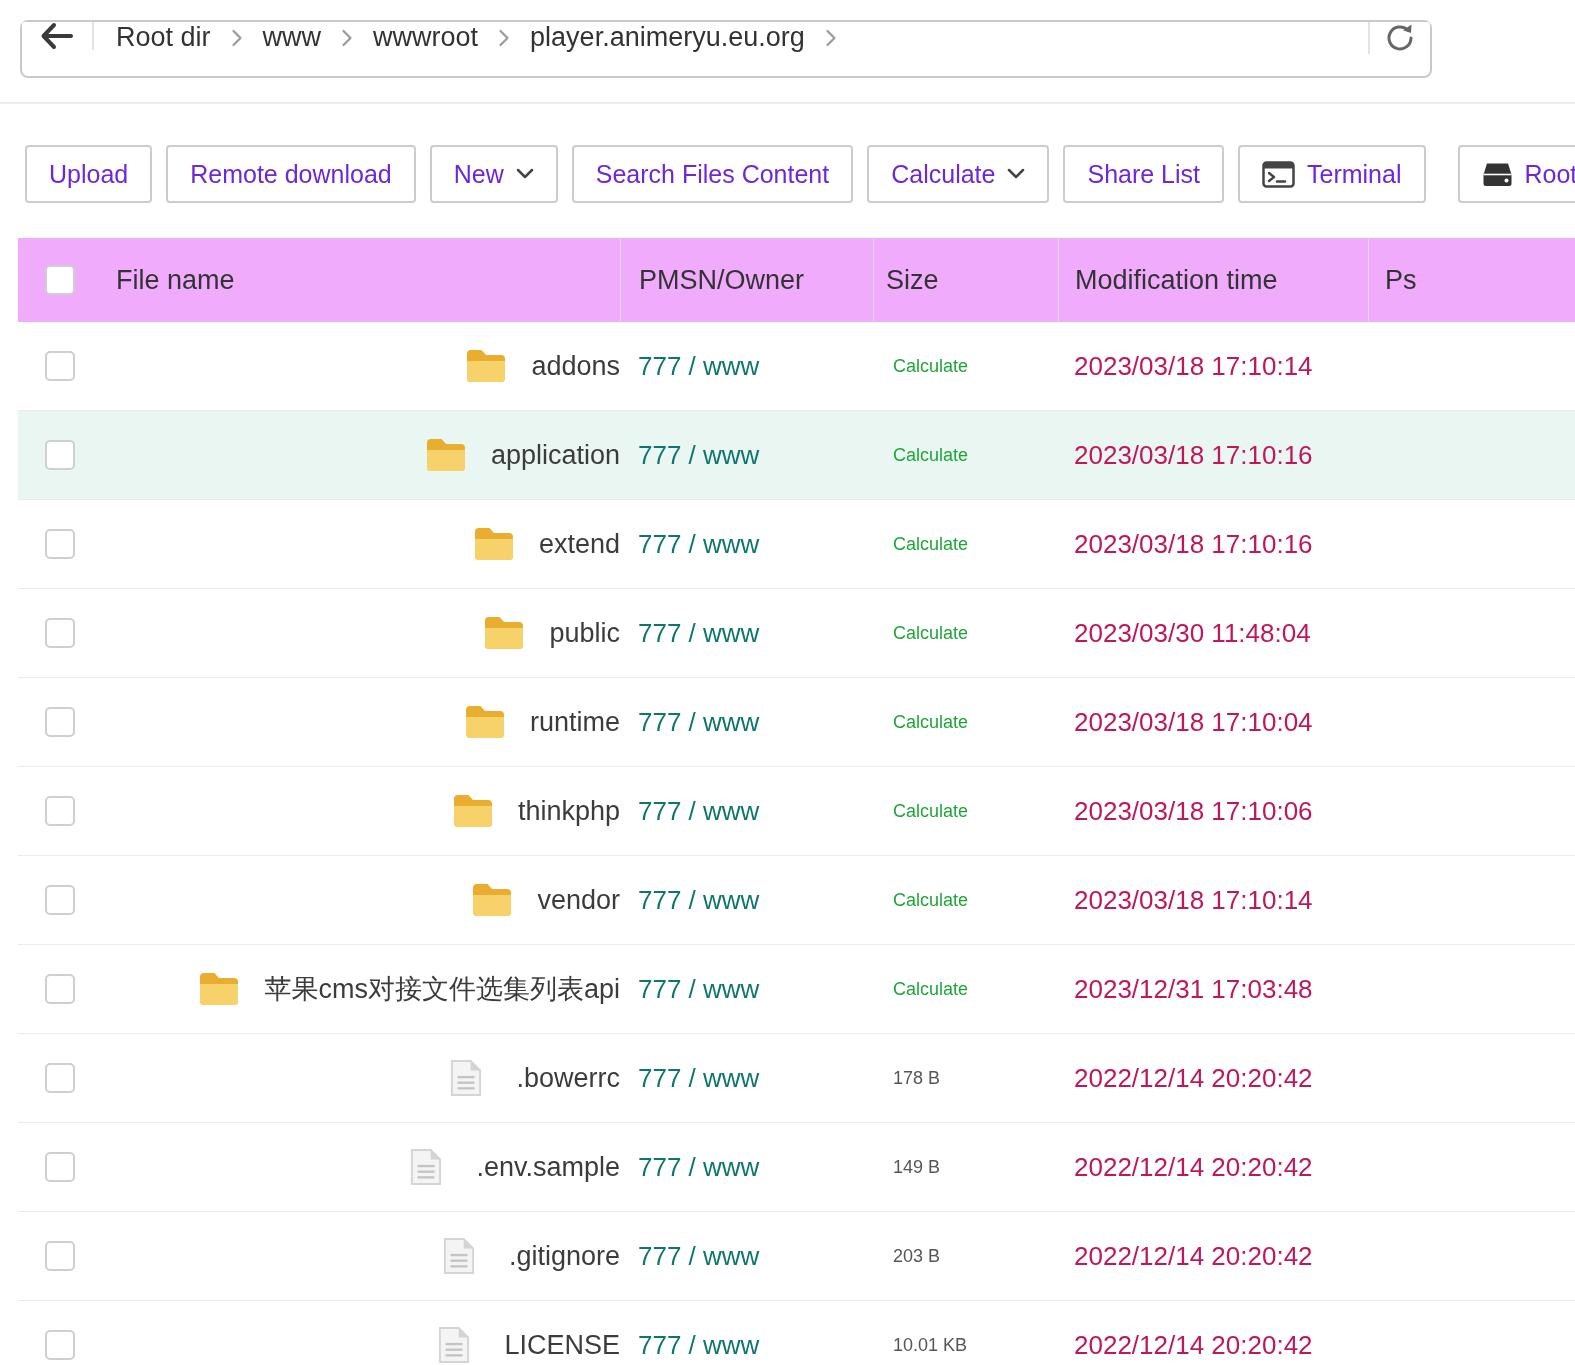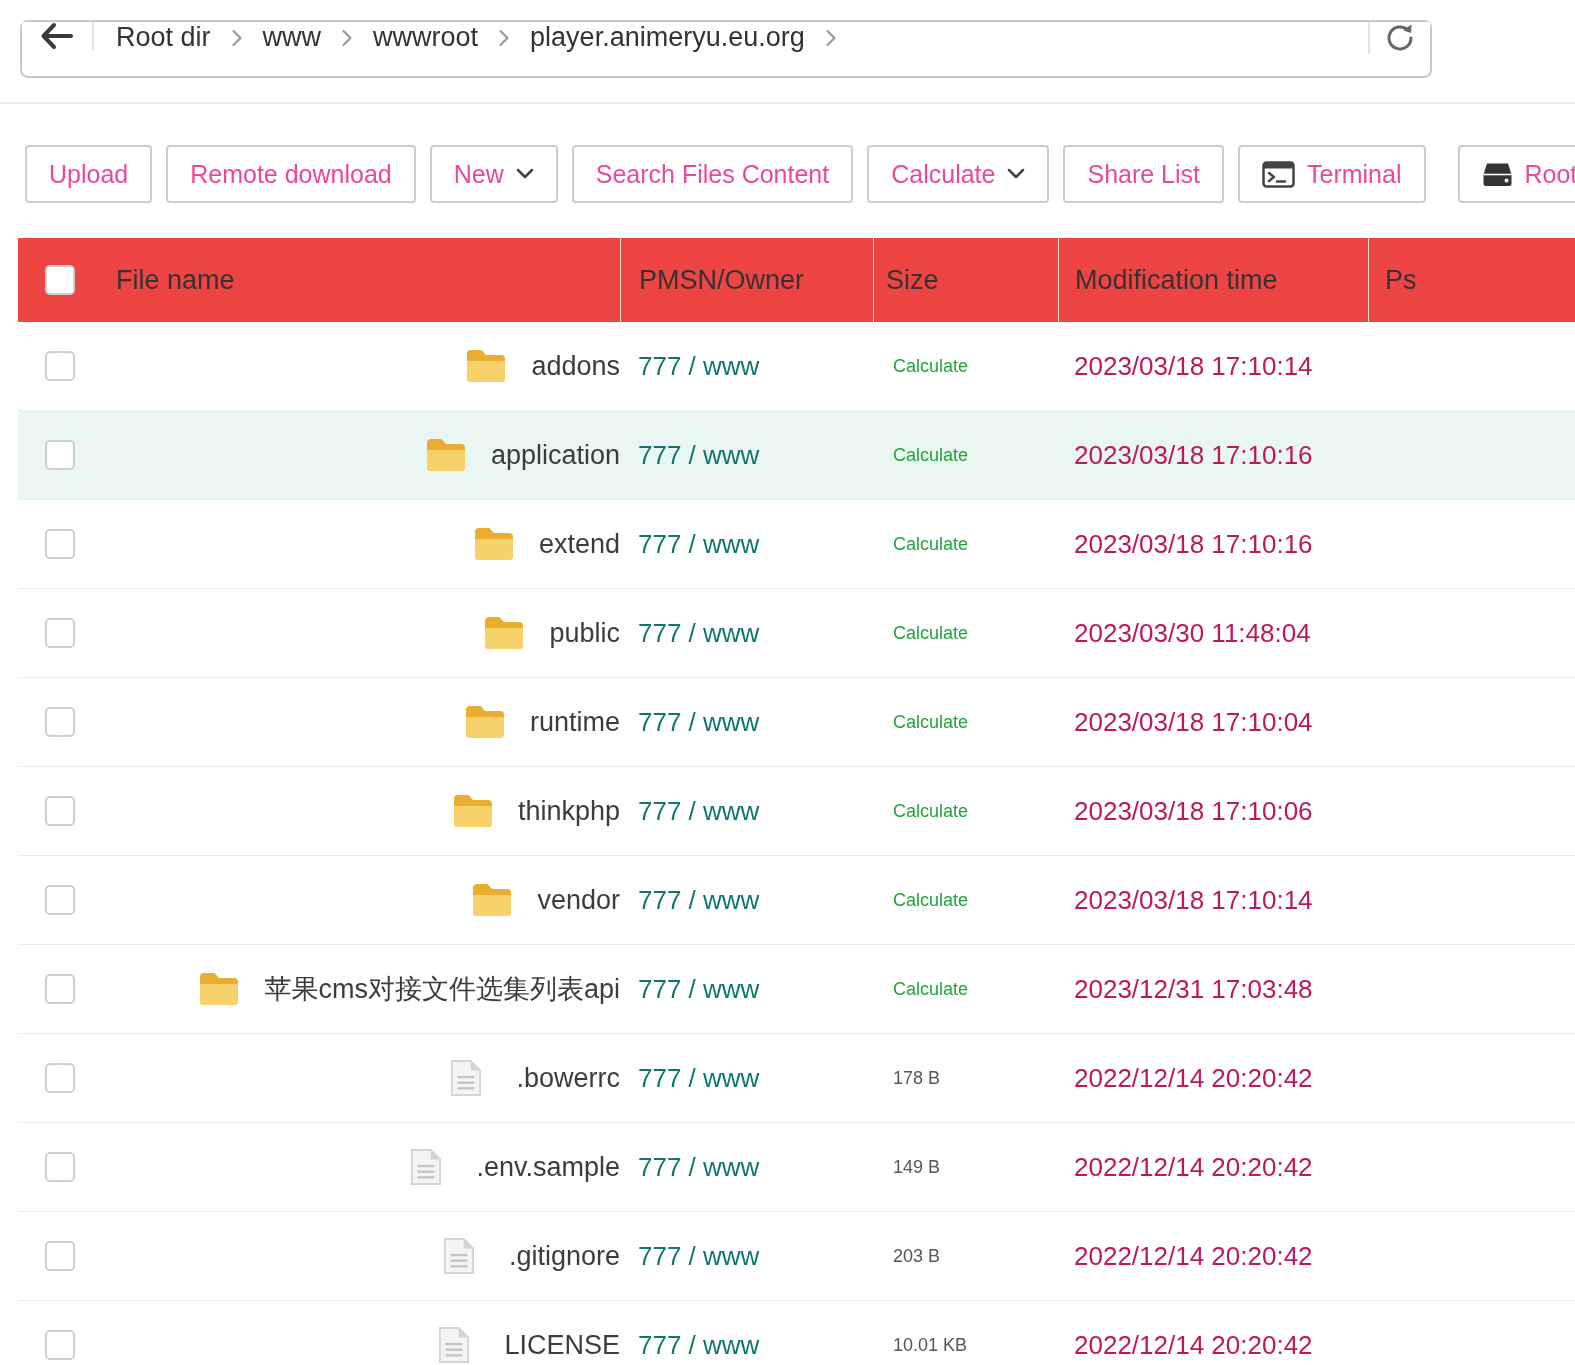--- a/index.html
+++ b/index.html
@@ -43,35 +43,35 @@
 
   
   .toolbar {
     margin: 41px 0 0 25px;
     height: 58px;
     display: flex; align-items: stretch; gap: 14px;
     white-space: nowrap;
   }
   .tb-btn {
     border: 2px solid #ccc; border-radius: 4px;
-    background: #fff; color: #ec4899;
+    background: #fff; color: #6d28d9;
     font-family: inherit; font-size: 25px;
     padding: 16px 22px;
     display: flex; align-items: center; gap: 12px;
     cursor: pointer; flex: 0 0 auto;
   }
   .root-btn { margin-left: 18px; }
 
   
   .ftable { margin: 35px 0 0 18px; width: 1557px; }
   .thead {
     display: grid;
     grid-template-columns: 90px 512px 253px 185px 310px 1fr;
     height: 84px;
-    background: #ef4444;
+    background: #f0abfc;
     font-size: 27px; color: #333;
   }
   .th { display: flex; align-items: center; height: 100%; }
   .th-check { padding-left: 27px; }
   .th-name { padding-left: 8px; }
   .th-owner, .th-size, .th-mtime, .th-ps { border-left: 1px solid #dcdcdc; }
   .th-owner { padding-left: 18px; }
   .th-size { padding-left: 12px; }
   .th-mtime { padding-left: 16px; }
   .th-ps { padding-left: 16px; }

